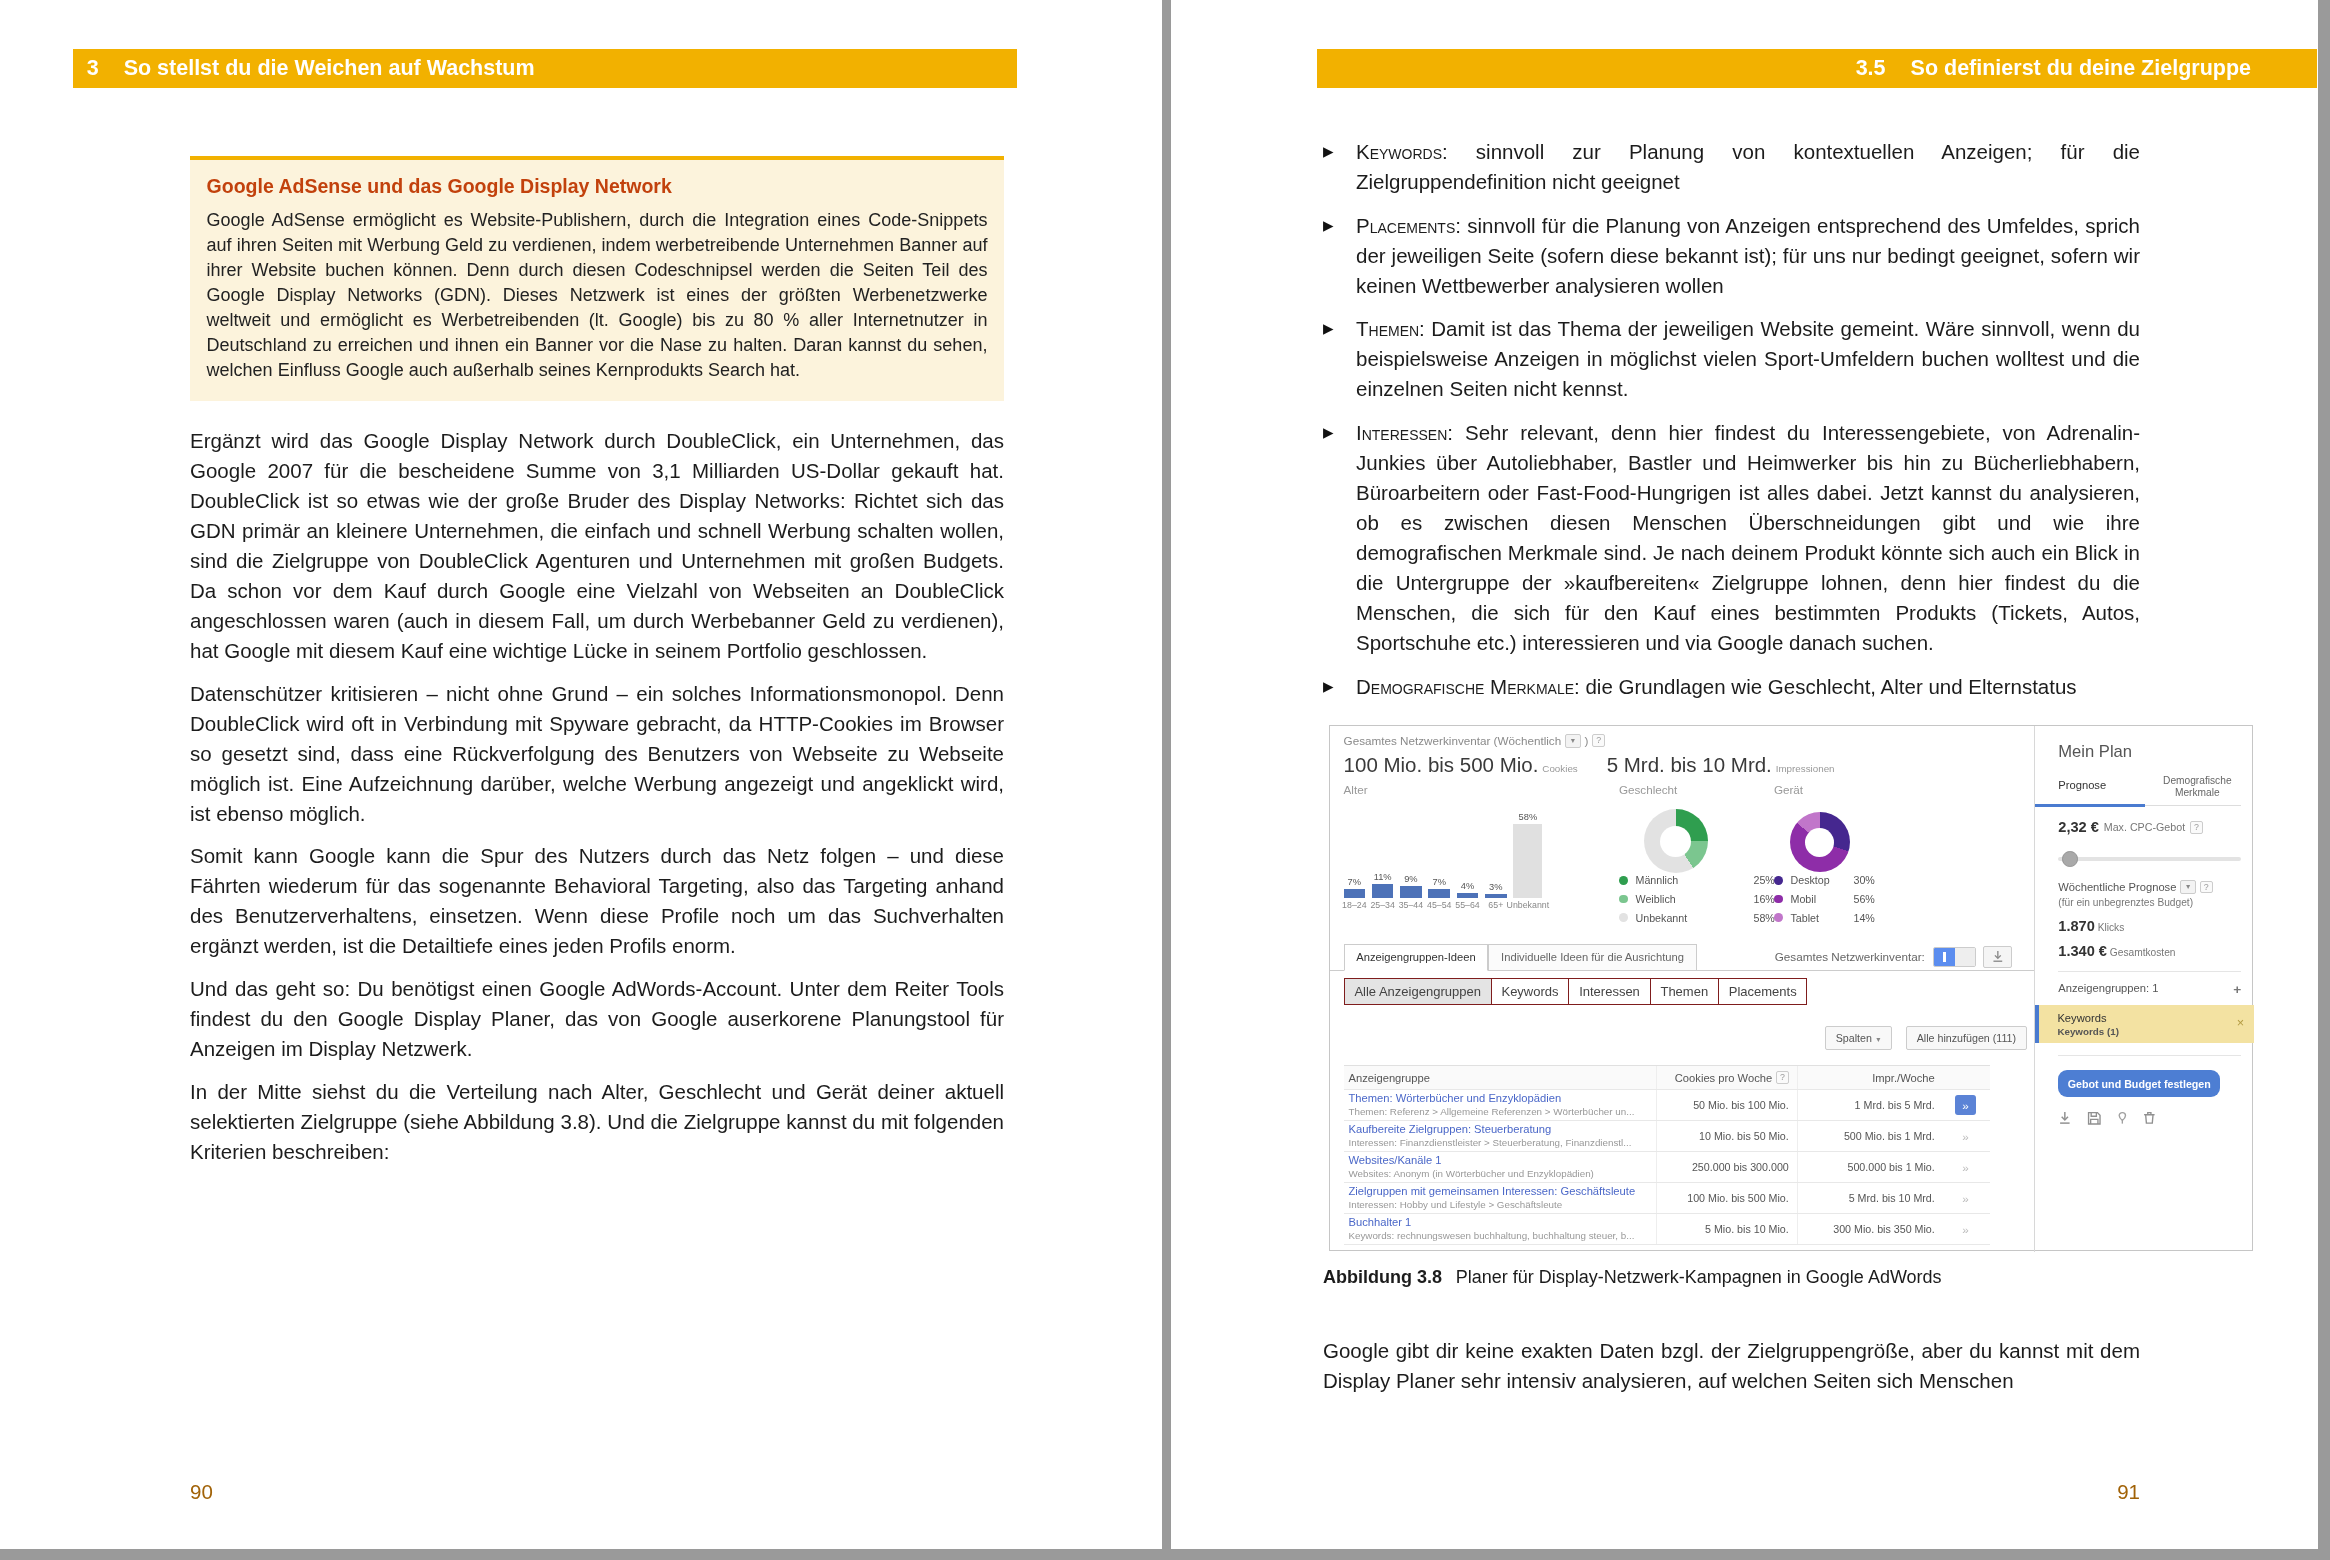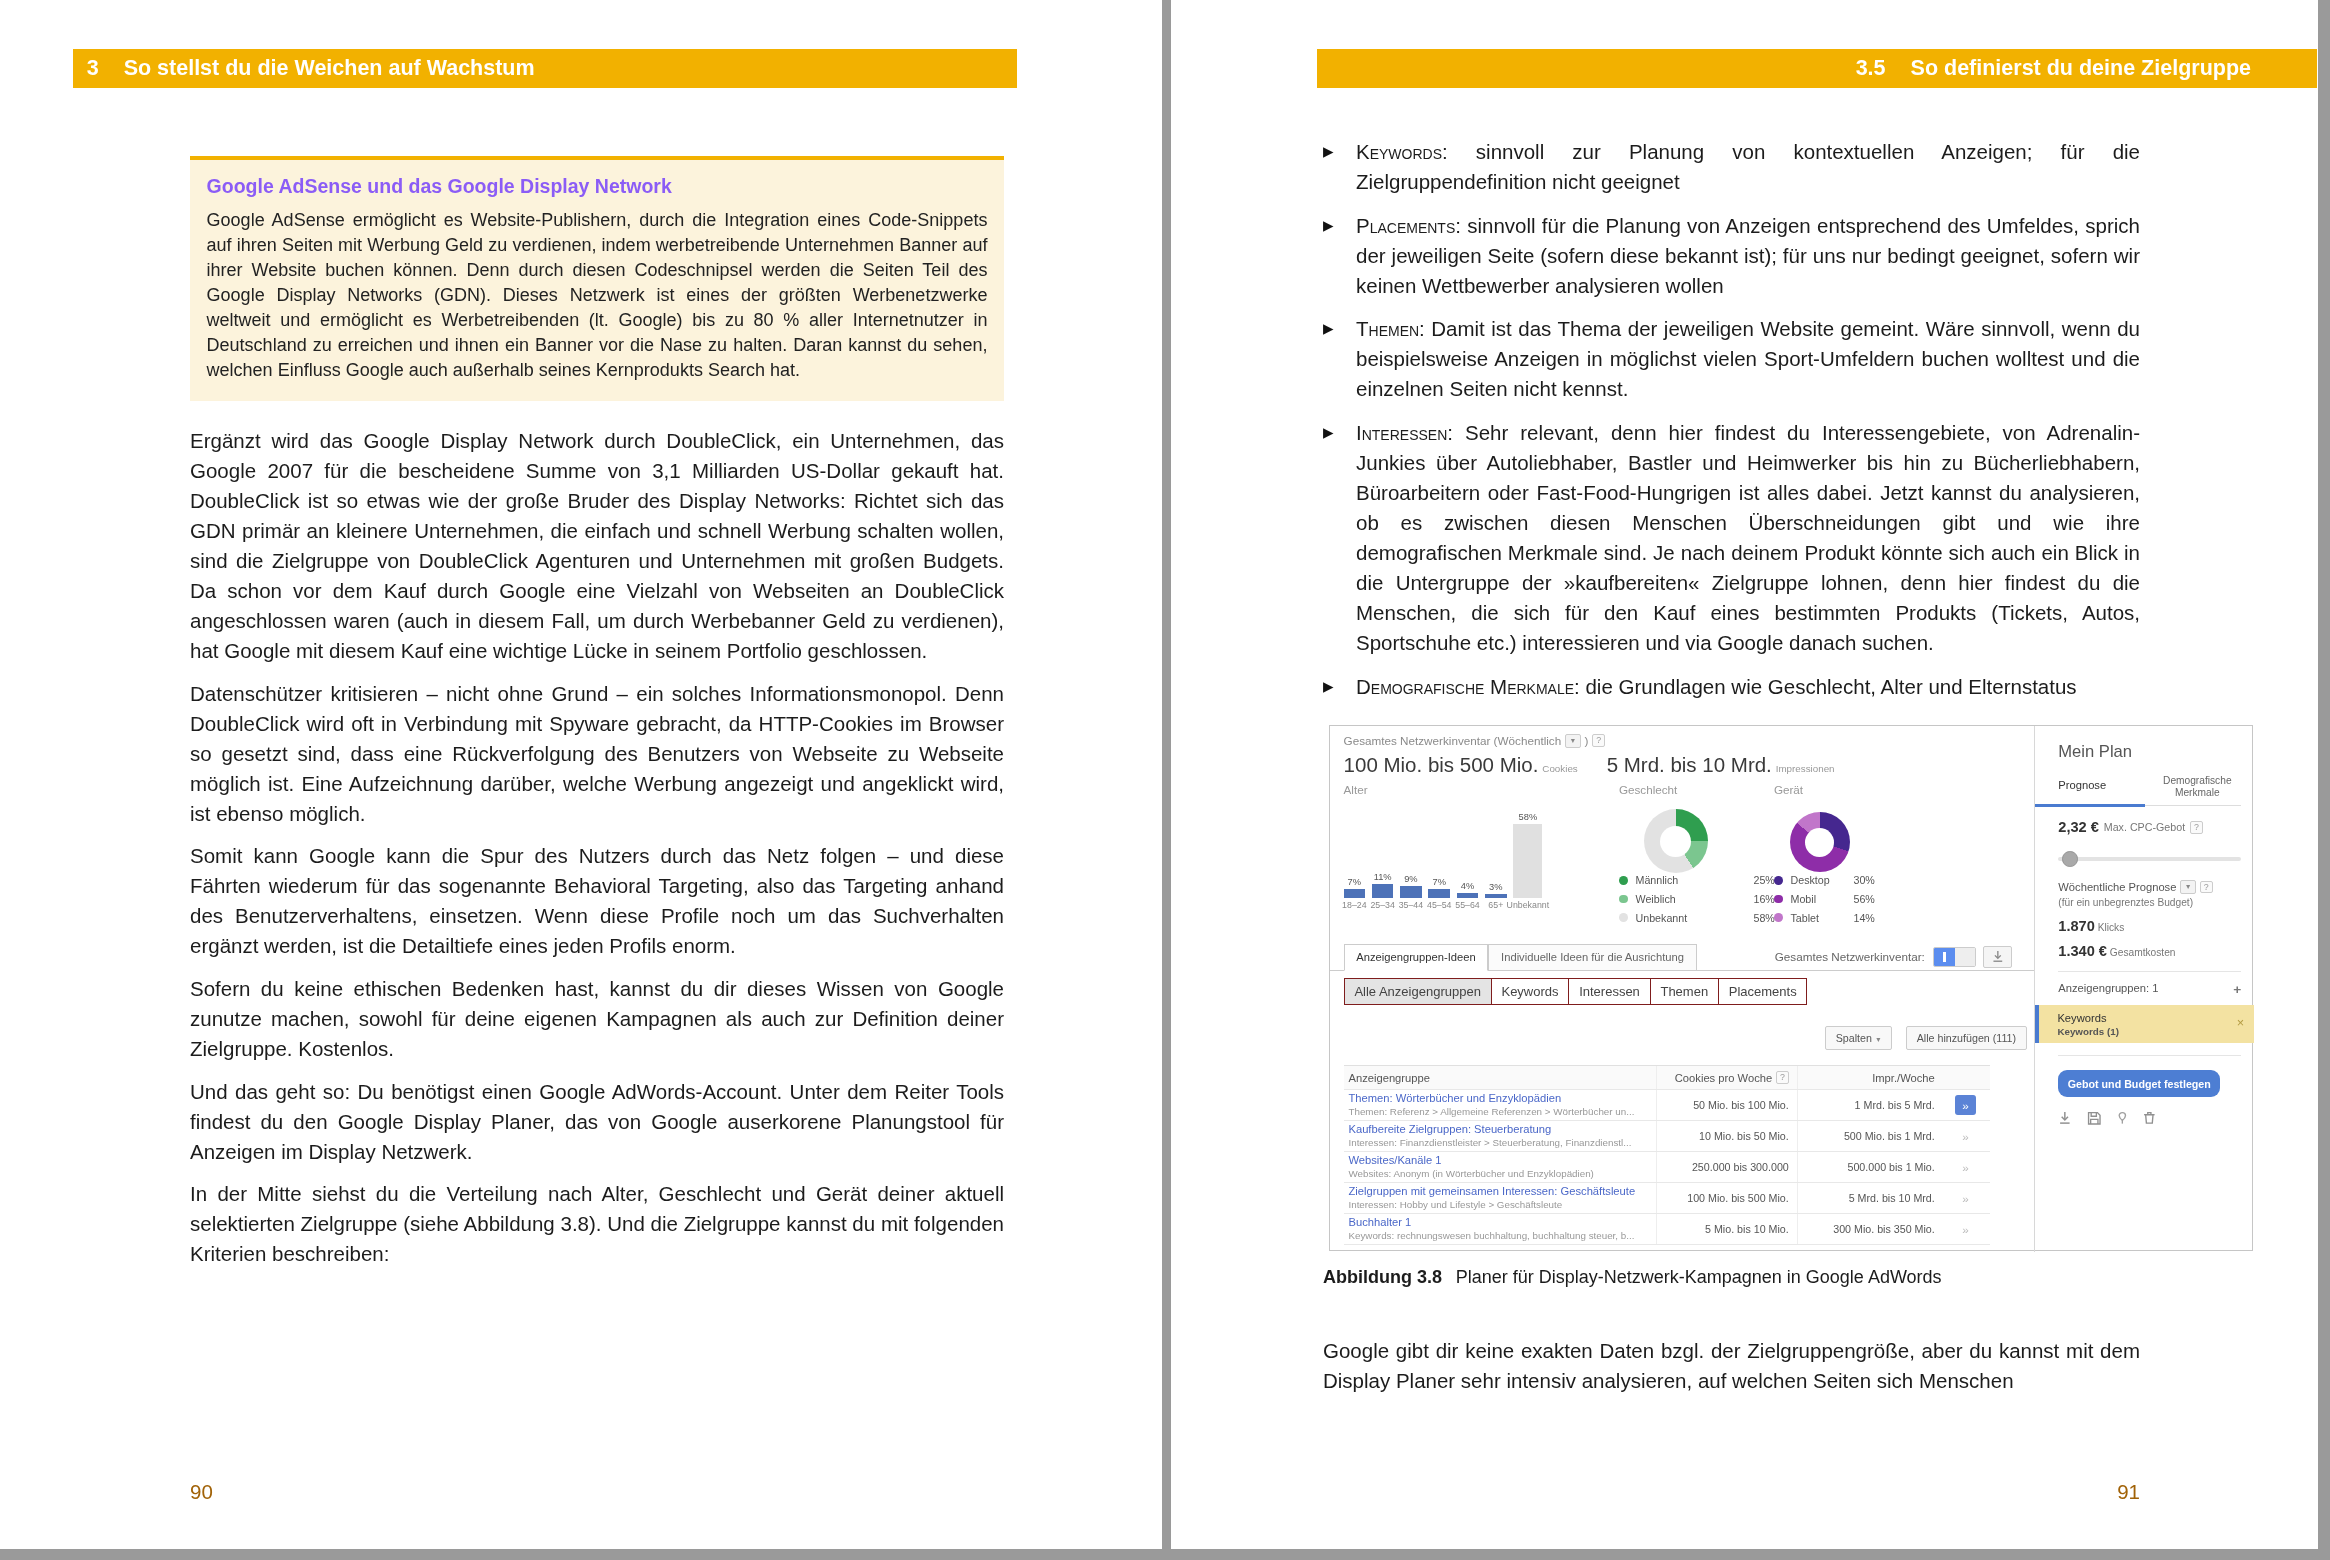--- a/index.html
+++ b/index.html
@@ -14,21 +14,21 @@
   
   .chapter-bar { position: absolute; top: 49px; height: 39px; background: #F2B100; color: #fff;
                  display: flex; align-items: center; font-weight: bold; font-size: 21.5px; }
   .bar-left  { left: 73px;  width: 944px;  padding-left: 13.7px; }
   .bar-right { left: 1317px; width: 1000px; justify-content: flex-end; padding-right: 66px; }
   .ch-num { margin-right: 25px; }
 
   
   .left-content { position: absolute; left: 190px; top: 156px; width: 814px; }
   .infobox { border-top: 4.9px solid #F2B100; background: #FCF3DC; padding: 14.6px 16.6px 17.6px; margin-bottom: 25px; }
-  .infobox-title { font-size: 19.5px; font-weight: bold; margin-bottom: 10.7px; color: #8b5cf6; }
+  .infobox-title { font-size: 19.5px; font-weight: bold; margin-bottom: 10.7px; color: #c2410c; }
   .infobox-body  { font-size: 18px; line-height: 25px; text-align: justify; color: #222; }
   .para { font-size: 20.5px; line-height: 30px; text-align: justify; margin-bottom: 12.7px; }
   .pagenum { position: absolute; top: 1480px; font-size: 20.5px; color: #a16207; }
   .num-left  { left: 190px; }
   .num-right { left: 1323px; width: 817px; text-align: right; }
 
   
   .right-content { position: absolute; left: 1323px; top: 137px; width: 817px; }
   .bullet { display: flex; margin-bottom: 13.7px; }
   .bmark { width: 33px; flex: none; font-size: 13.7px; line-height: 30px; color: #111; }
@@ -153,21 +153,20 @@
   </div>
 
   <div class="left-content">
     <div class="infobox">
       <div class="infobox-title">Google AdSense und das Google Display Network</div>
       <div class="infobox-body">Google AdSense ermöglicht es Website-Publishern, durch die Integration eines Code-Snippets auf ihren Seiten mit Werbung Geld zu verdienen, indem werbetreibende Unternehmen Banner auf ihrer Website buchen können. Denn durch diesen Codeschnipsel werden die Seiten Teil des Google Display Networks (GDN). Dieses Netzwerk ist eines der größten Werbenetzwerke weltweit und ermöglicht es Werbetreibenden (lt. Google) bis zu 80 % aller Internetnutzer in Deutschland zu erreichen und ihnen ein Banner vor die Nase zu halten. Daran kannst du sehen, welchen Einfluss Google auch außerhalb seines Kernprodukts Search hat.</div>
     </div>
     <p class="para">Ergänzt wird das Google Display Network durch DoubleClick, ein Unternehmen, das Google 2007 für die bescheidene Summe von 3,1 Milliarden US-Dollar gekauft hat. DoubleClick ist so etwas wie der große Bruder des Display Networks: Richtet sich das GDN primär an kleinere Unternehmen, die einfach und schnell Werbung schalten wollen, sind die Zielgruppe von DoubleClick Agenturen und Unternehmen mit großen Budgets. Da schon vor dem Kauf durch Google eine Vielzahl von Webseiten an DoubleClick angeschlossen waren (auch in diesem Fall, um durch Werbebanner Geld zu verdienen), hat Google mit diesem Kauf eine wichtige Lücke in seinem Portfolio geschlossen.</p>
     <p class="para">Datenschützer kritisieren – nicht ohne Grund – ein solches Informationsmonopol. Denn DoubleClick wird oft in Verbindung mit Spyware gebracht, da HTTP-Cookies im Browser so gesetzt sind, dass eine Rückverfolgung des Benutzers von Webseite zu Webseite möglich ist. Eine Aufzeichnung darüber, welche Werbung angezeigt und angeklickt wird, ist ebenso möglich.</p>
     <p class="para">Somit kann Google kann die Spur des Nutzers durch das Netz folgen – und diese Fährten wiederum für das sogenannte Behavioral Targeting, also das Targeting anhand des Benutzerverhaltens, einsetzen. Wenn diese Profile noch um das Suchverhalten ergänzt werden, ist die Detailtiefe eines jeden Profils enorm.</p>
-    <p class="para">Sofern du keine ethischen Bedenken hast, kannst du dir dieses Wissen von Google zunutze machen, sowohl für deine eigenen Kampagnen als auch zur Definition deiner Zielgruppe. Kostenlos.</p>
     <p class="para">Und das geht so: Du benötigst einen Google AdWords-Account. Unter dem Reiter Tools findest du den Google Display Planer, das von Google auserkorene Planungstool für Anzeigen im Display Netzwerk.</p>
     <p class="para">In der Mitte siehst du die Verteilung nach Alter, Geschlecht und Gerät deiner aktuell selektierten Zielgruppe (siehe Abbildung 3.8). Und die Zielgruppe kannst du mit folgenden Kriterien beschreiben:</p>
   </div>
   <div class="pagenum num-left">90</div>
 
   <div class="gutter"></div>
 
   <div class="chapter-bar bar-right">
     <span class="ch-num">3.5</span>
     <span>So definierst du deine Zielgruppe</span>

